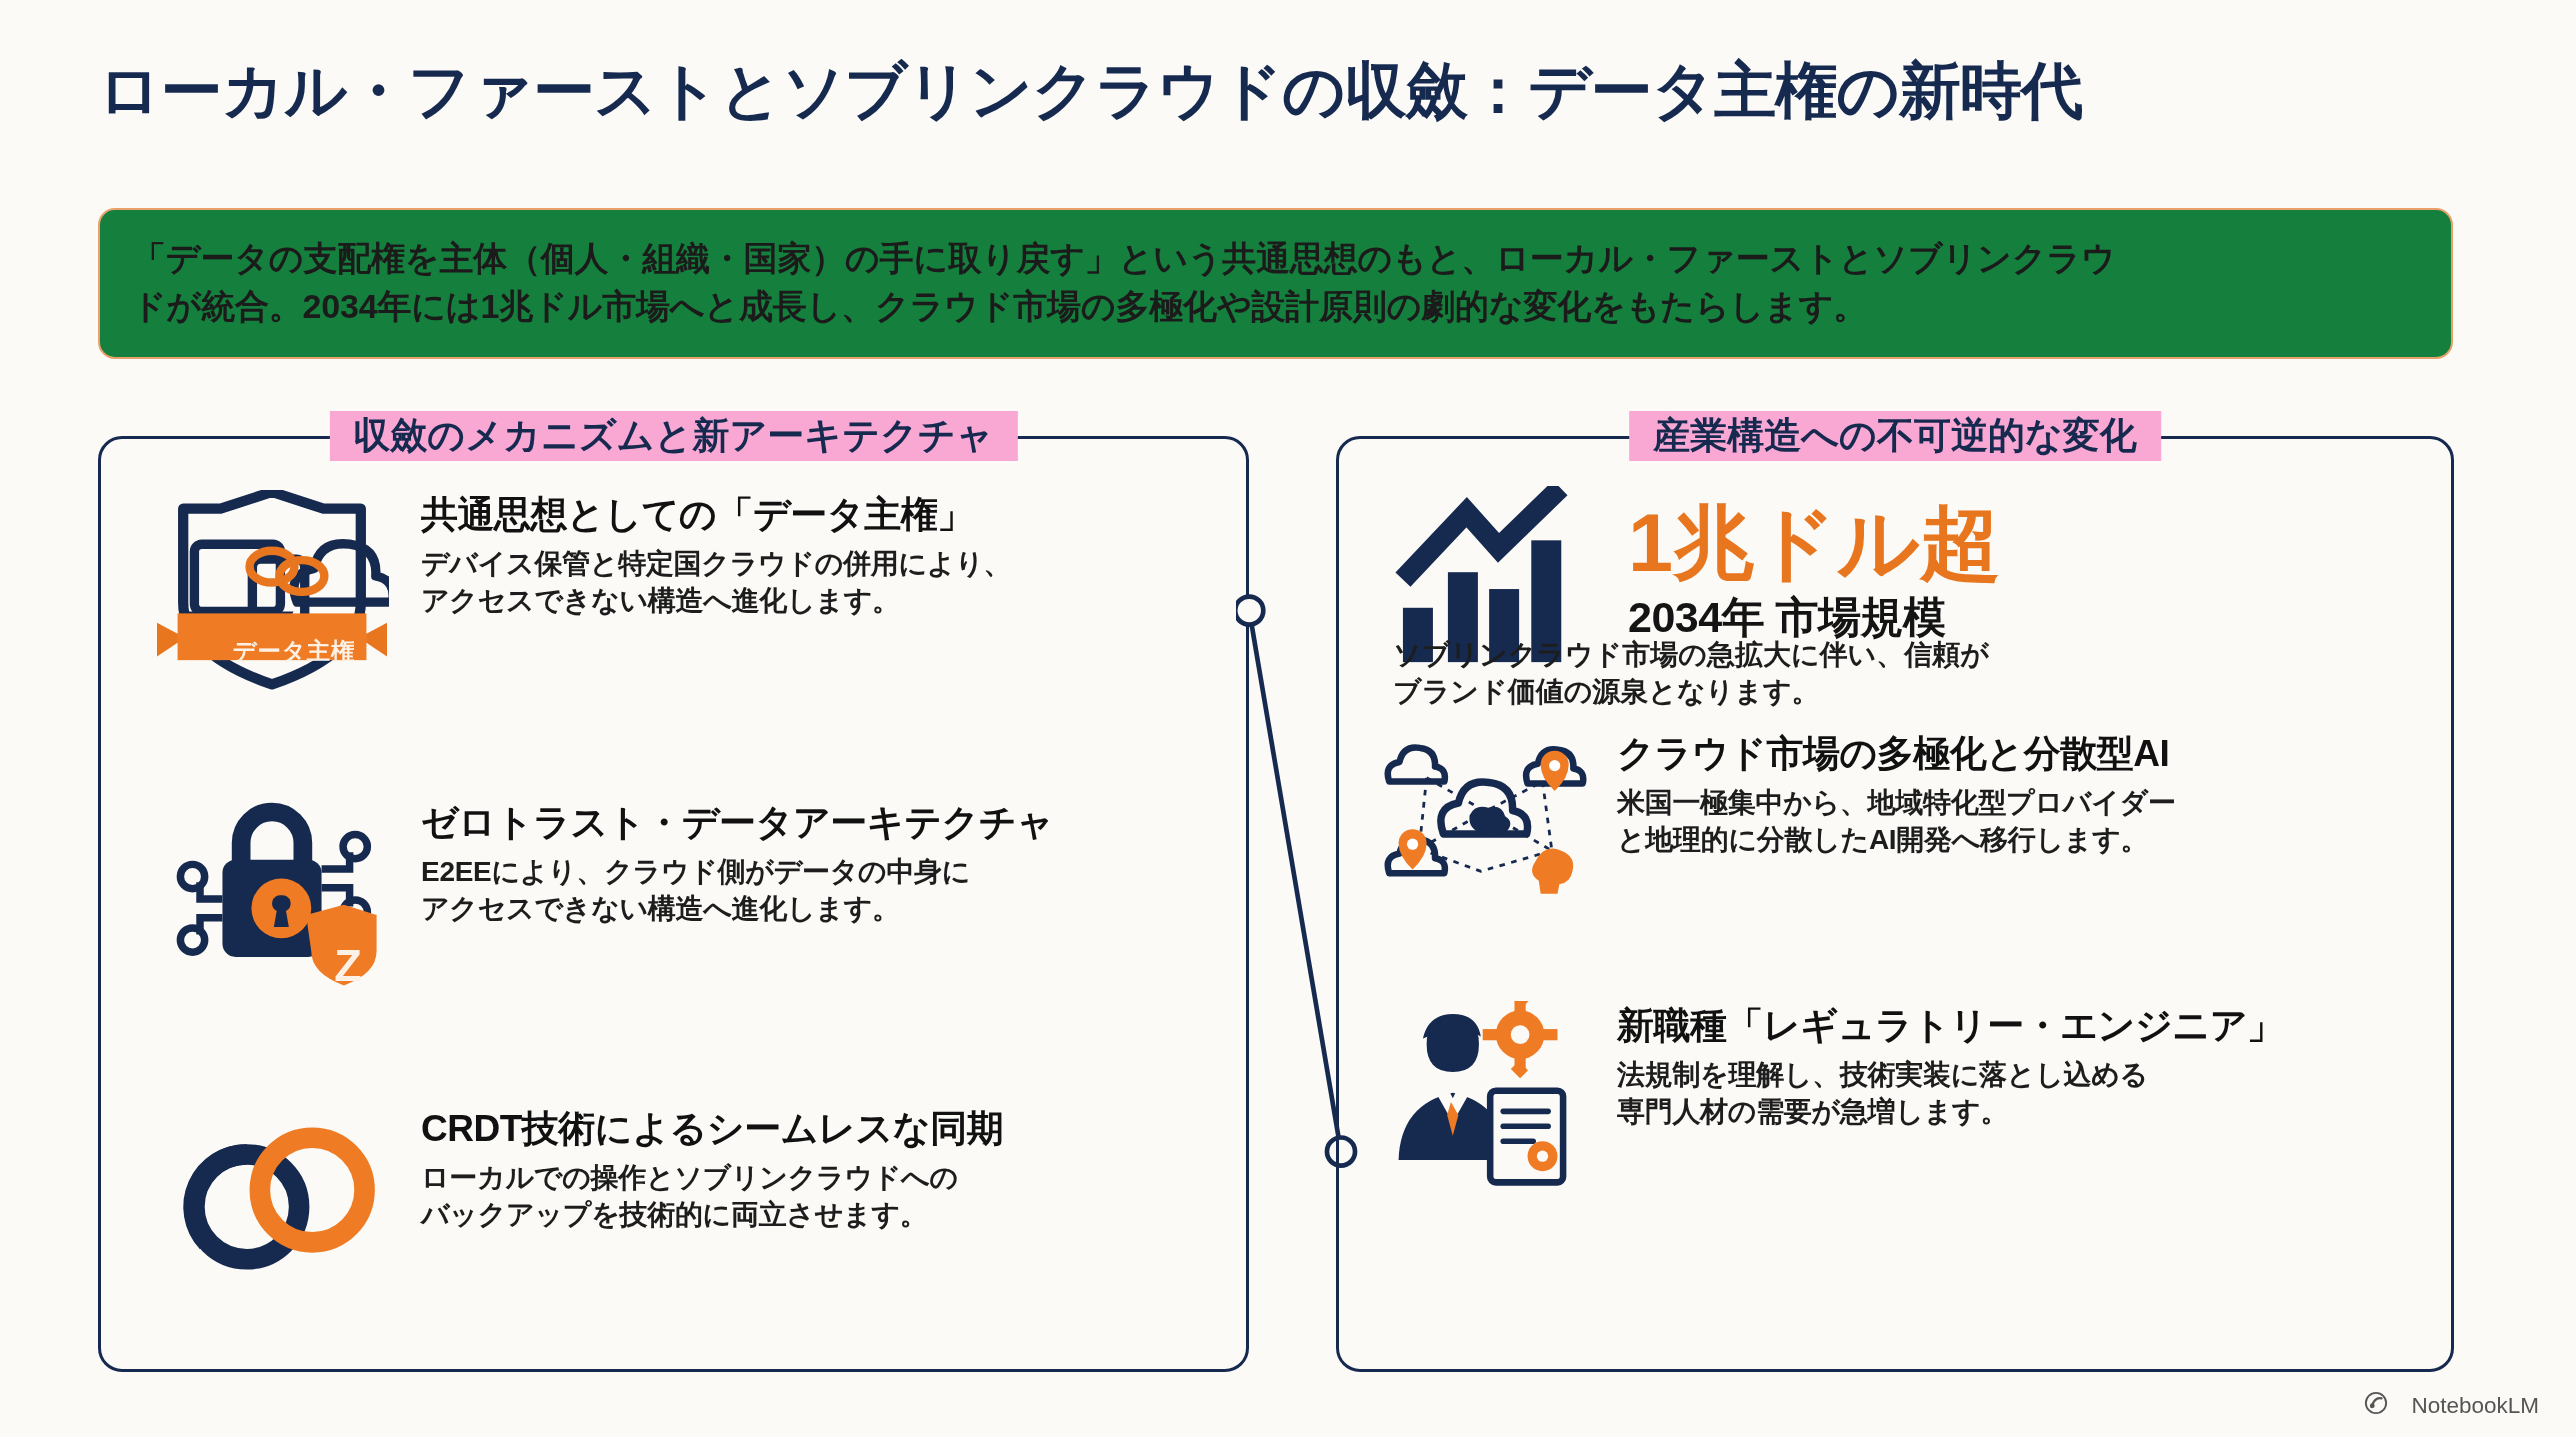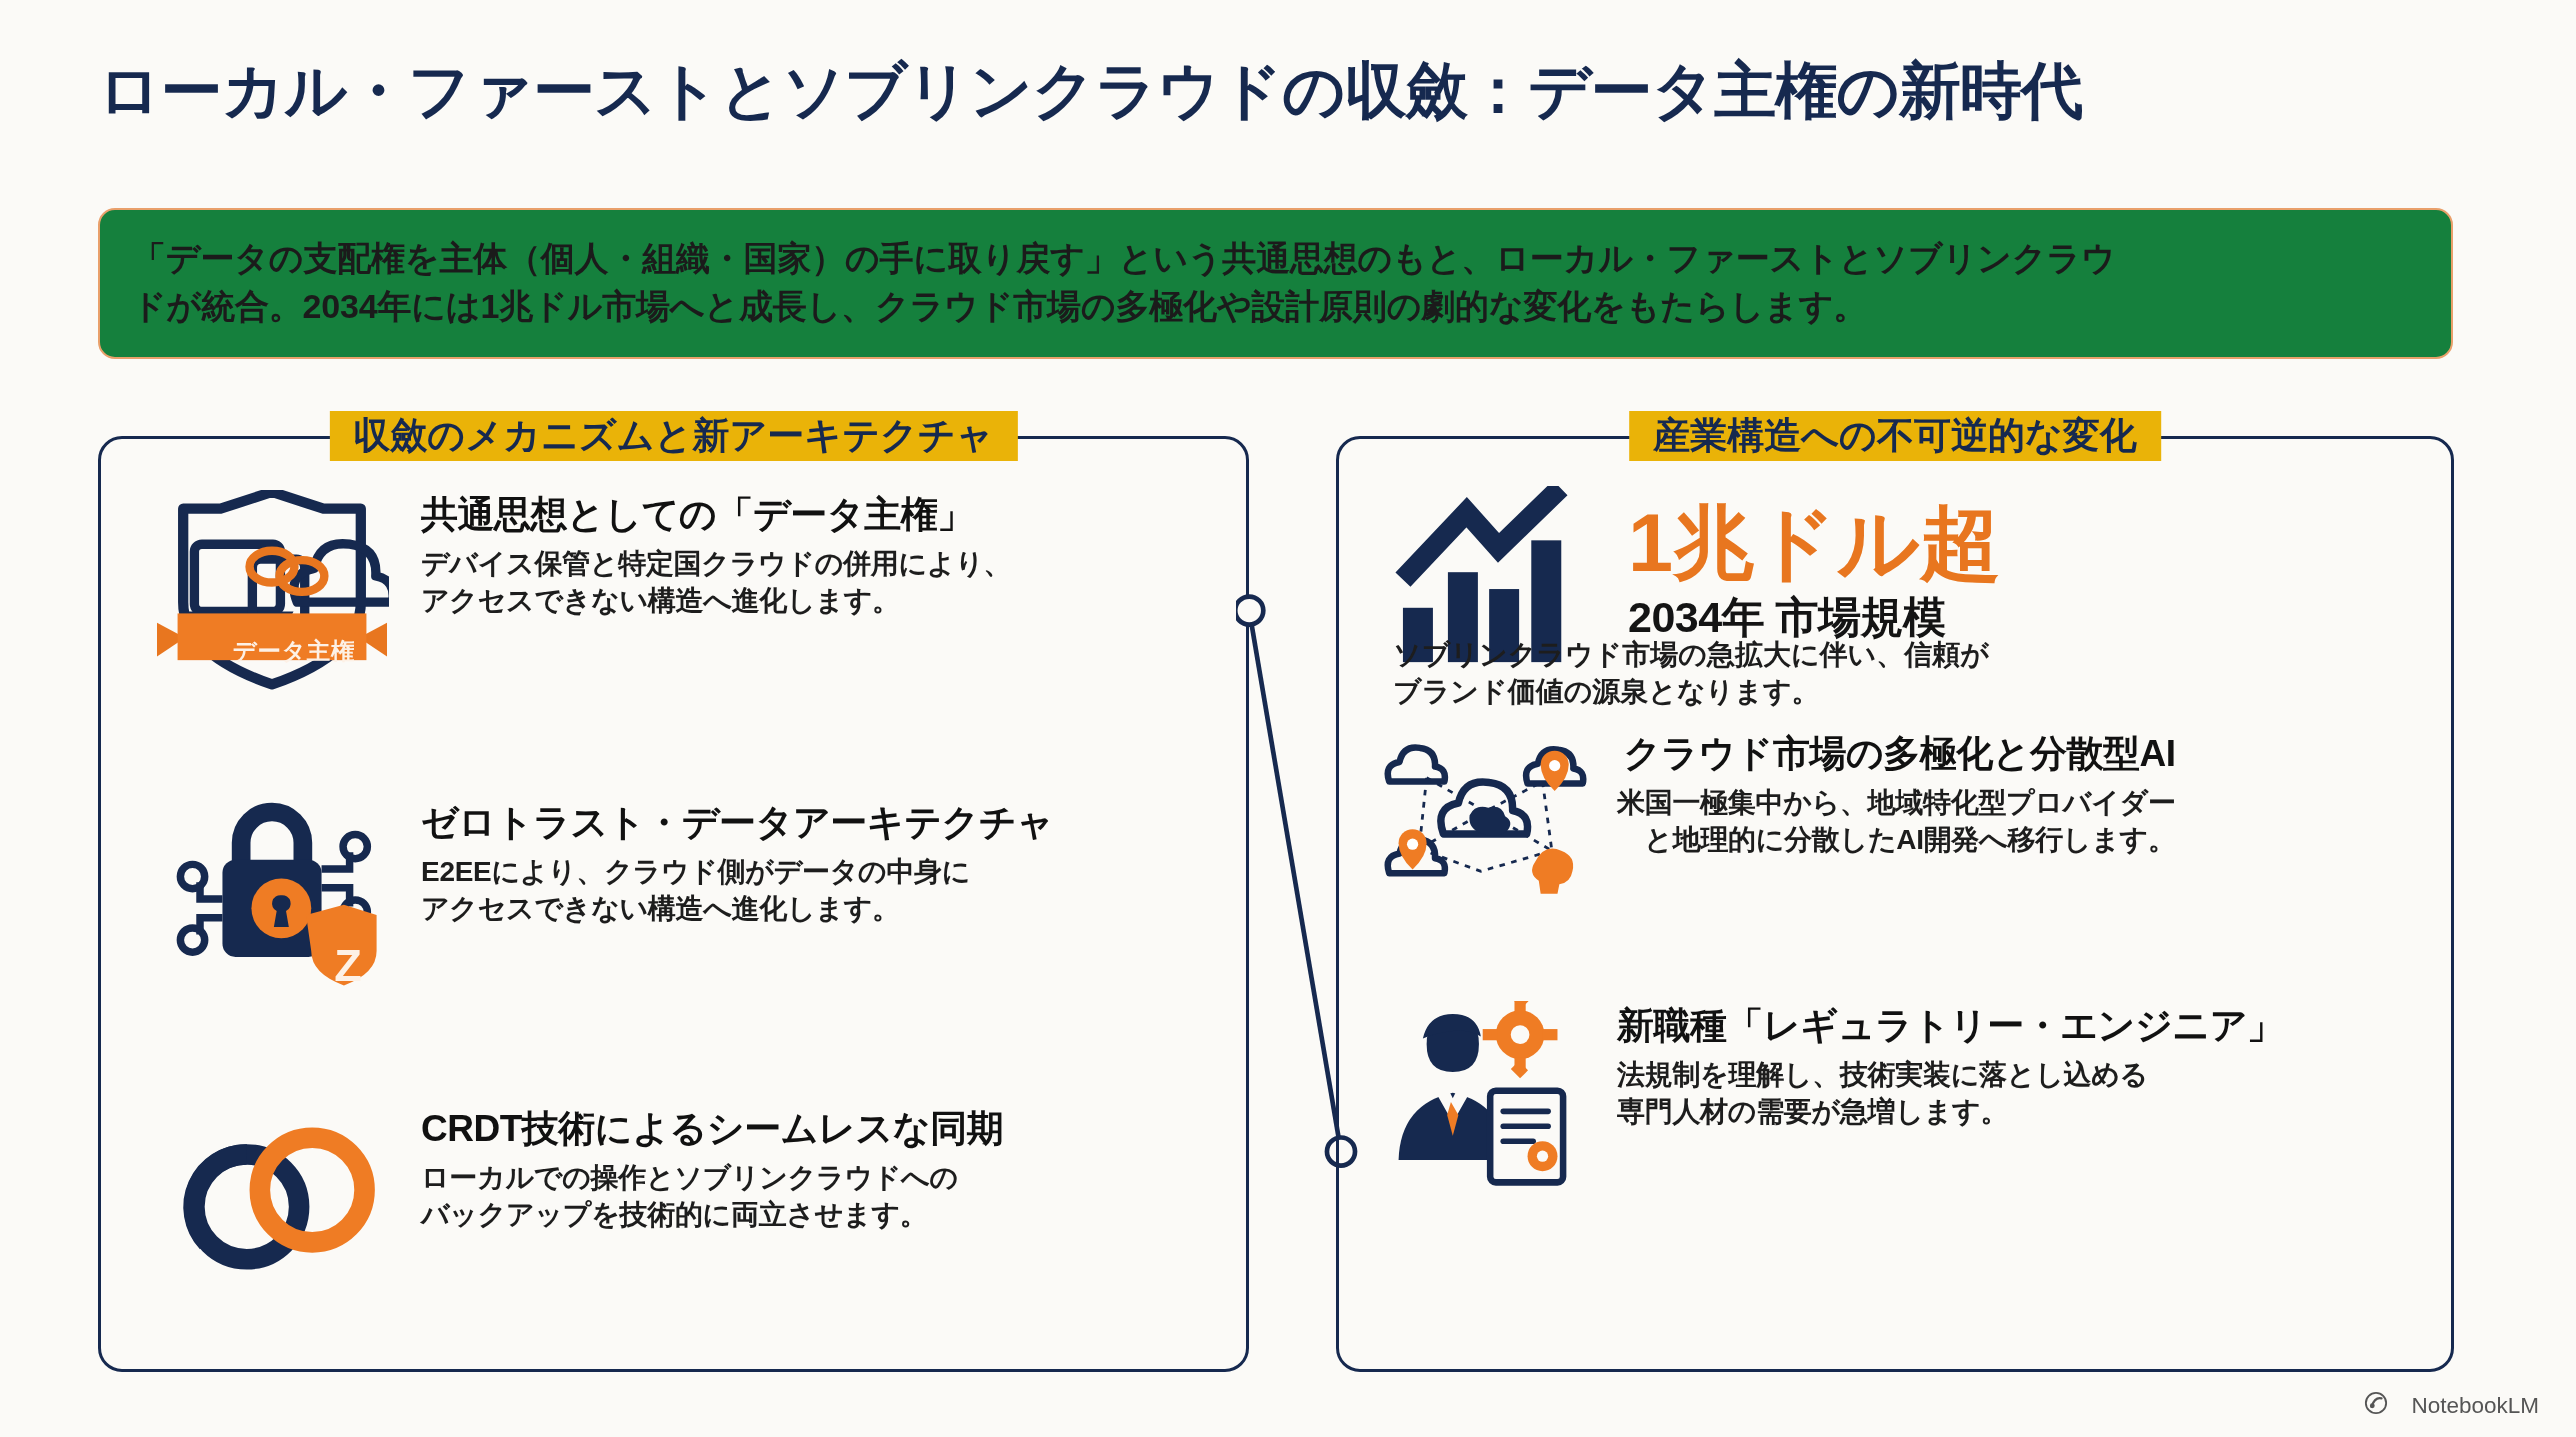--- a/index.html
+++ b/index.html
@@ -43,21 +43,21 @@
     position:absolute;top:436px;height:936px;
     border:3.7px solid #16294f;
     border-radius:24px;
     box-sizing:border-box;
   }
   #panel-left{left:98px;width:1151px;}
   #panel-right{left:1336px;width:1118px;}
 
   .panel-title{
     position:absolute;top:-28px;
-    background:#eab308;
+    background:#f9a8d4;
     padding:0 24px;
     font-size:37px;font-weight:bold;color:#16294f;
     white-space:nowrap;
     left:50%;transform:translateX(-50%);
   }
 
   
   .item{
     position:absolute;display:flex;align-items:flex-start;
   }
@@ -251,21 +251,21 @@
           <path d="M98 92 q6 -12 20 -8 q14 -4 18 9 q10 6 2 16 q-14 10 -28 2 q-14 -5 -12 -19 Z" fill="#16294f"></path>
 
           <path d="M174 38 a15 15 0 0 1 30 0 q0 14 -15 28 q-15 -14 -15 -28 Z" fill="#ef7c24"></path>
           <circle cx="189" cy="39" r="6" fill="#fff"></circle>
           <path d="M22 122 a15 15 0 0 1 30 0 q0 14 -15 28 q-15 -14 -15 -28 Z" fill="#ef7c24"></path>
           <circle cx="37" cy="123" r="6" fill="#fff"></circle>
 
           <path d="M168 142 q10 -20 28 -12 q16 6 12 22 q-2 12 -14 14 l-2 10 h-18 l-2 -14 q-12 -8 -4 -20 Z" fill="#ef7c24"></path>
         </svg>
       </div>
-      <div class="item-text" style="margin-left:24px;text-align:right;">
+      <div class="item-text" style="margin-left:24px;">
         <div class="item-head">クラウド市場の多極化と分散型AI</div>
         <div class="item-body">
           <div>米国一極集中から、地域特化型プロバイダー</div>
           <div>と地理的に分散したAI開発へ移行します。</div>
         </div>
       </div>
     </div>
 
     <div class="item" style="left:39px;top:562px;">
       <div class="icon-wrap" style="width:215px;height:187px;">

